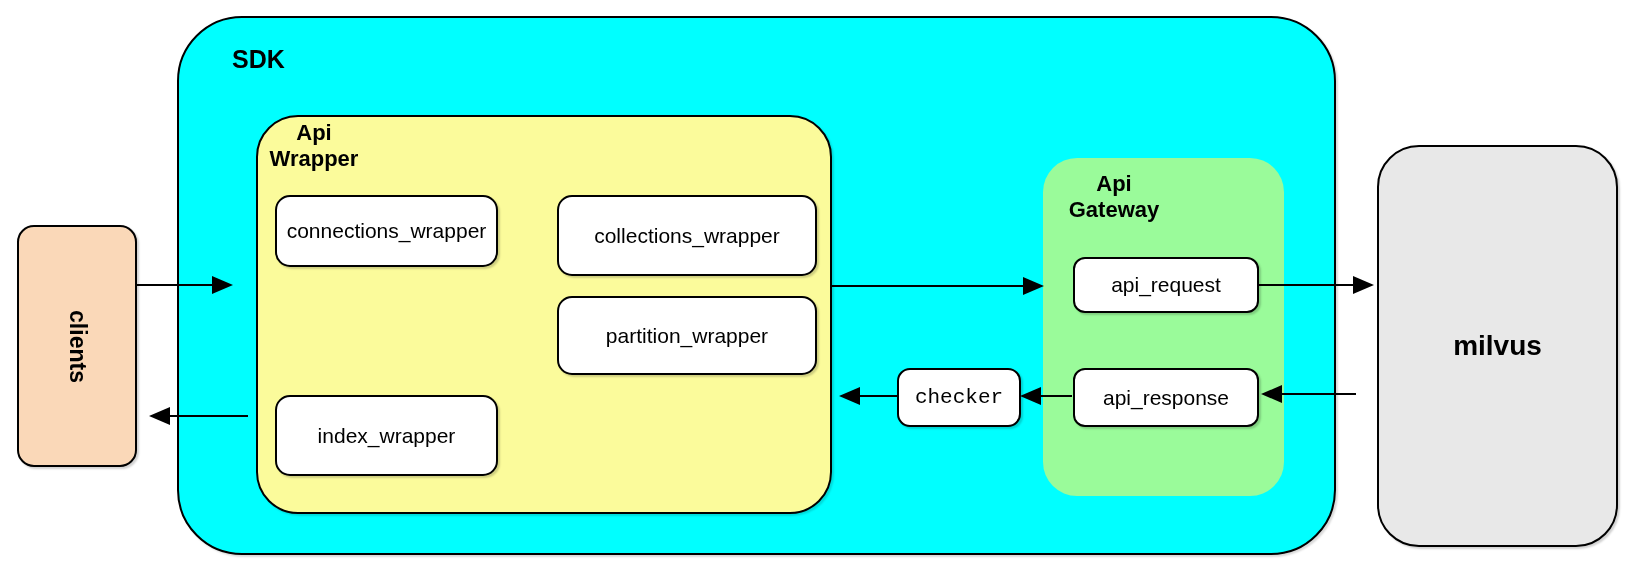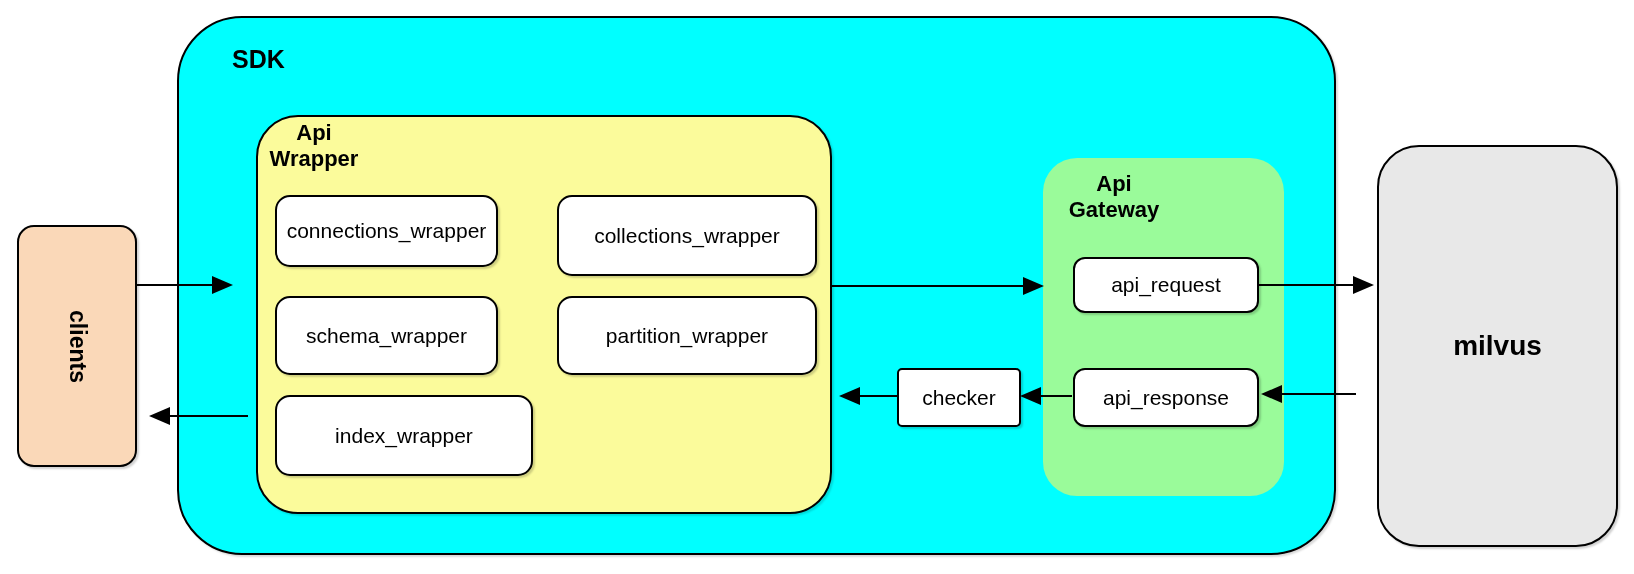--- a/index.html
+++ b/index.html
@@ -75,21 +75,21 @@
   
   .wbox {
     position: absolute; box-sizing: border-box;
     background: var(--box-fill, #ffffff);
     border: 2px solid var(--stroke, #000);
     border-radius: 15px;
     display: flex; align-items: center; justify-content: center;
     font-size: 21px;
     box-shadow: 2px 2px 2px rgba(0,0,0,0.18);
   }
-  .checker { left: 718px; top: 350px; width: 124px; height: 59px; border-radius: 5px; }
+  .checker { left: 718px; top: 350px; width: 124px; height: 59px; border-radius: 13px; font-family: Liberation Mono, monospace; }
   .api-box { left: 30px; width: 186px; border-radius: 12px; }
   .api-request  { top: 99px;  height: 56px; }
   .api-response { top: 210px; height: 59px; }
 
   
   .arrow {
     position: absolute; height: 2px;
     background: var(--stroke, #000);
     z-index: 5;
   }
@@ -119,23 +119,22 @@
 
   <div class="shape sdk">
     <span class="sdk-label">SDK</span>
 
     <div class="shape api-wrapper">
       <span class="wrapper-label">Api
 Wrapper</span>
 
       <div class="wbox" style="left:17px;  top:78px;  width:223px; height:72px;">connections_wrapper</div>
       <div class="wbox" style="left:299px; top:78px;  width:260px; height:81px;">collections_wrapper</div>
-      <div class="wbox" style="left:17px;  top:179px; width:223px; height:79px;">schema_wrapper</div>
       <div class="wbox" style="left:299px; top:179px; width:260px; height:79px;">partition_wrapper</div>
-      <div class="wbox" style="left:17px;  top:278px; width:258px; height:81px;">index_wrapper</div>
+      <div class="wbox" style="left:17px;  top:278px; width:223px; height:81px;">index_wrapper</div>
     </div>
 
     <div class="wbox checker">checker</div>
 
     <div class="shape gateway">
       <span class="gateway-label">Api
 Gateway</span>
       <div class="wbox api-box api-response">api_response</div>
       <div class="wbox api-box api-request">api_request</div>
     </div>

